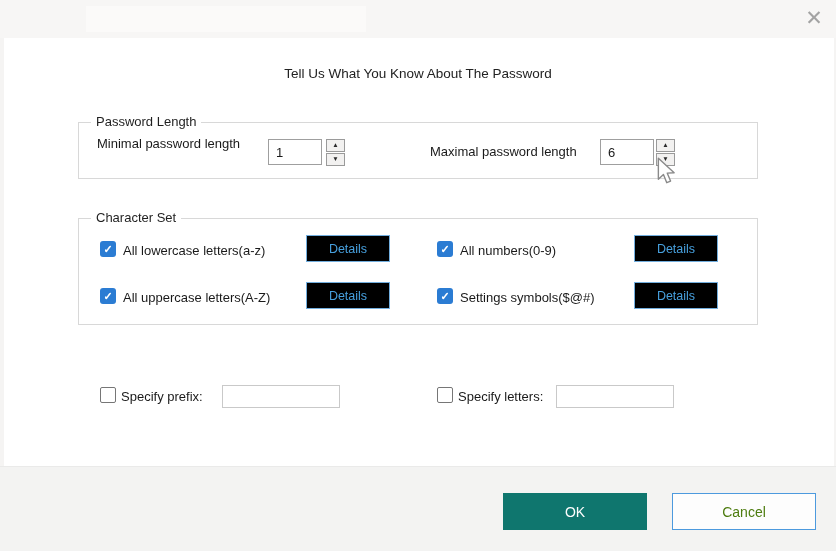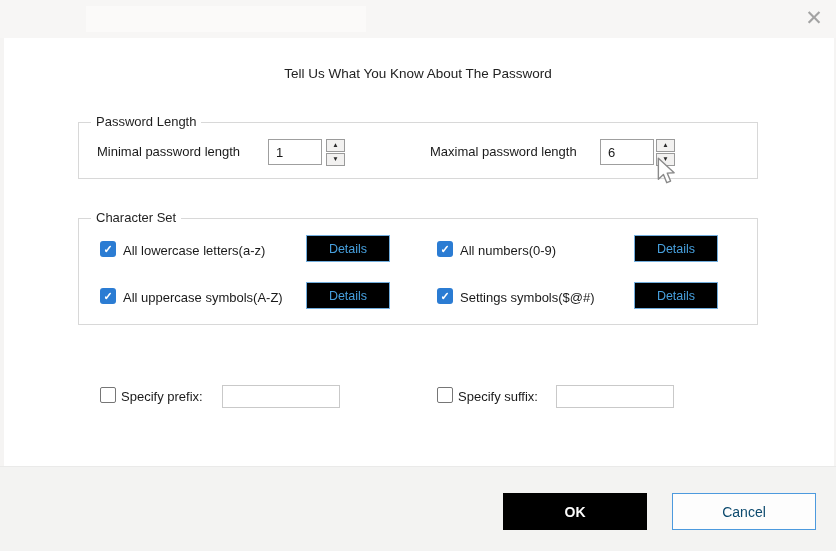--- a/index.html
+++ b/index.html
@@ -58,24 +58,24 @@
     display:flex; align-items:center; justify-content:center; cursor:default; }
 
   .affix-input { position:absolute; width:118px; height:23px;
     border:1px solid #c9c9c9; background:#fff; padding-left:5px;
     font-family:"Liberation Sans",sans-serif; font-size:13px; }
 
   
   .footer { position:absolute; left:0; top:466px; width:836px; height:85px;
     background:#f3f3f2; border-top:1px solid #eaeae9; }
   .btn-ok { position:absolute; left:503px; top:493px; width:144px; height:37px;
-    background:#000000; color:#fdfdfd; border:none; font-size:14px;
-    font-family:"Liberation Sans",sans-serif; cursor:default;font-weight:bold; }
+    background:#0f766e; color:#fdfdfd; border:none; font-size:14px;
+    font-family:"Liberation Sans",sans-serif; cursor:default; }
   .btn-cancel { position:absolute; left:672px; top:493px; width:144px; height:37px;
-    background:#fdfdfd; color:#0c4a6e; border:1px solid #4c9ade; font-size:14px;
+    background:#fdfdfd; color:#4d7c0f; border:1px solid #4c9ade; font-size:14px;
     font-family:"Liberation Sans",sans-serif; cursor:default; }
 
   .cursor { position:absolute; left:656px; top:157px; width:20px; height:28px;
     pointer-events:none; }
 </style>
 </head>
 <body>
 
 <div class="stage">
 
@@ -84,21 +84,21 @@
     <div class="close-btn">✕</div>
   </div>
 
   <div class="panel"></div>
 
   <div class="heading">Tell Us What You Know About The Password</div>
 
   <div class="groupbox gb-length">
     <span class="legend">Password Length</span>
   </div>
-  <span class="field-label" style="left:97px; top:144px;">Minimal password length</span>
+  <span class="field-label" style="left:97px; top:136px;">Minimal password length</span>
   <input class="spin-input" style="left: 268px; top: 139px;" value="1">
   <div class="spin-stack" style="left:326px; top:139px;">
     <div class="spin-btn">▲</div>
     <div class="spin-btn">▼</div>
   </div>
 
   <span class="field-label" style="left:430px; top:144px;">Maximal password length</span>
   <input class="spin-input" style="left: 600px; top: 139px;" value="6">
   <div class="spin-stack" style="left:656px; top:139px;">
     <div class="spin-btn">▲</div>
@@ -111,34 +111,34 @@
 
   <div class="checkbox checked" style="left:100px; top:241px;">✓</div>
   <span class="field-label" style="left:123px; top:243px;">All lowercase letters(a-z)</span>
   <div class="details-btn" style="left:306px; top:235px;">Details</div>
 
   <div class="checkbox checked" style="left:437px; top:241px;">✓</div>
   <span class="field-label" style="left:460px; top:243px;">All numbers(0-9)</span>
   <div class="details-btn" style="left:634px; top:235px;">Details</div>
 
   <div class="checkbox checked" style="left:100px; top:288px;">✓</div>
-  <span class="field-label" style="left:123px; top:290px;">All uppercase symbols(A-Z)</span>
+  <span class="field-label" style="left:123px; top:290px;">All uppercase letters(A-Z)</span>
   <div class="details-btn" style="left:306px; top:282px;">Details</div>
 
   <div class="checkbox checked" style="left:437px; top:288px;">✓</div>
   <span class="field-label" style="left:460px; top:290px;">Settings symbols($@#)</span>
   <div class="details-btn" style="left:634px; top:282px;">Details</div>
 
 
   <div class="checkbox unchecked" style="left:100px; top:387px;">✓</div>
   <span class="field-label" style="left:121px; top:389px;">Specify prefix:</span>
   <input class="affix-input" style="left: 222px; top: 385px;" value="">
 
   <div class="checkbox unchecked" style="left:437px; top:387px;">✓</div>
-  <span class="field-label" style="left:458px; top:389px;">Specify suffix:</span>
+  <span class="field-label" style="left:458px; top:389px;">Specify letters:</span>
   <input class="affix-input" style="left: 556px; top: 385px;" value="">
 
   <div class="footer"></div>
   <button class="btn-ok">OK</button>
   <button class="btn-cancel">Cancel</button>
 
   <svg class="cursor" viewBox="0 0 14 22">
     <path d="M1 1 L1 17.5 L5 13.8 L7.6 20.2 L10.6 18.9 L8 12.7 L13.4 12.4 Z" fill="#ffffff" stroke="#8a8a8a" stroke-width="1.1" stroke-linejoin="round"></path>
   </svg>
 

